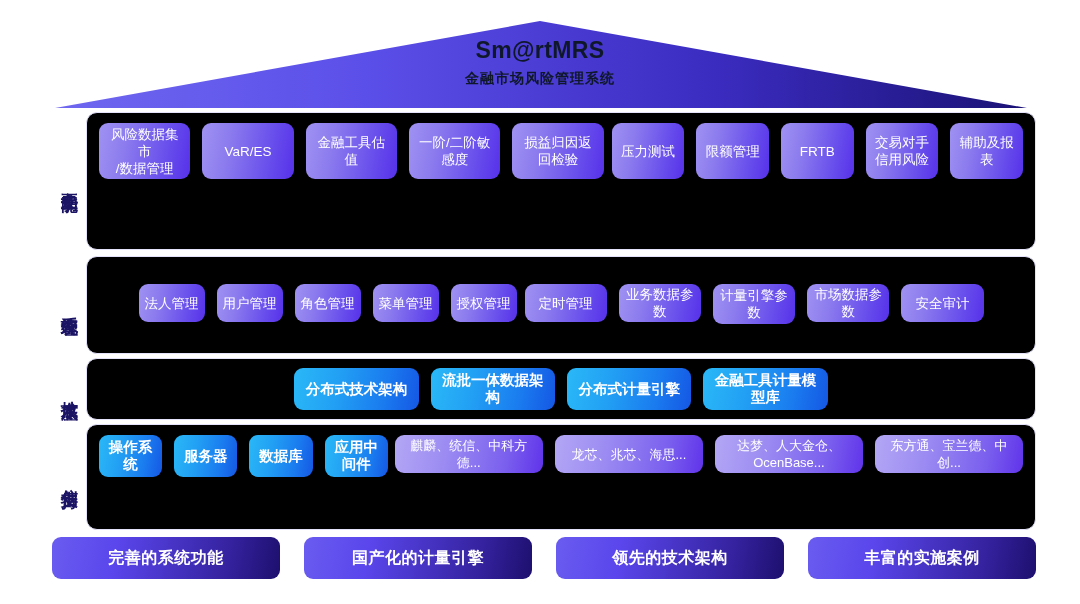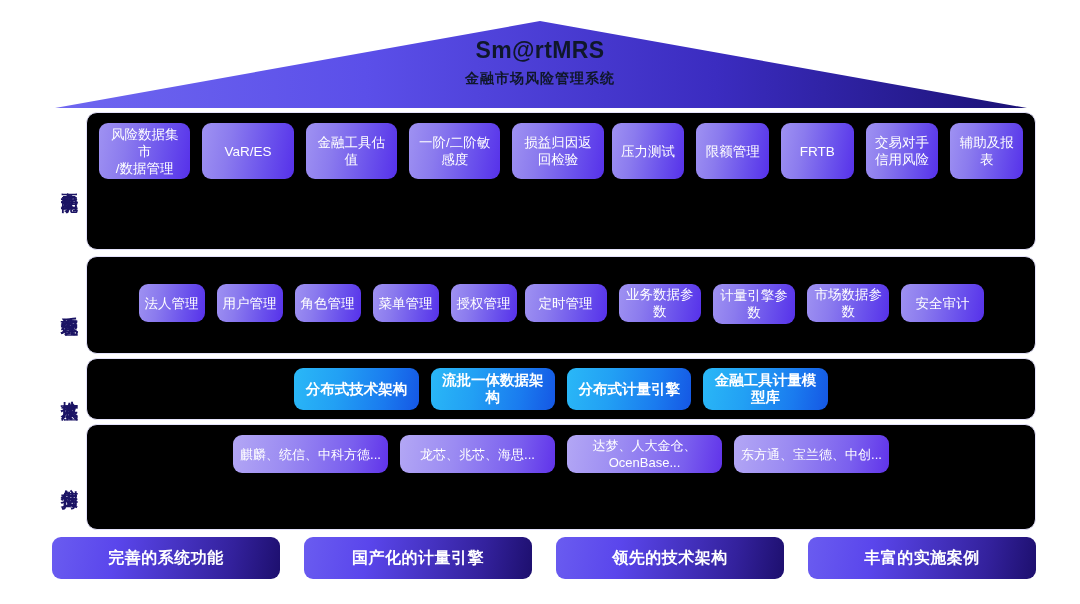--- a/index.html
+++ b/index.html
@@ -184,20 +184,26 @@
       <div class="pill blue">分布式计量引擎</div>
       <div class="pill blue">金融工具计量模型库</div>
     </div>
   </div>
 </div>
 
 <div class="band" id="band-xinchuang">
   <div class="side-label">信创支持</div>
   <div class="panel">
     <div class="pill-row">
+      <div class="pill blue">操作系统</div>
+      <div class="pill blue">服务器</div>
+      <div class="pill blue">数据库</div>
+      <div class="pill blue">应用中间件</div>
+    </div>
+    <div class="pill-row">
       <div class="pill purple-soft">麒麟、统信、中科方德...</div>
       <div class="pill purple-soft">龙芯、兆芯、海思...</div>
       <div class="pill purple-soft">达梦、人大金仓、OcenBase...</div>
       <div class="pill purple-soft">东方通、宝兰德、中创...</div>
     </div>
   </div>
 </div>
 
 <div id="bottom-badges">
   <div class="badge">完善的系统功能</div>

